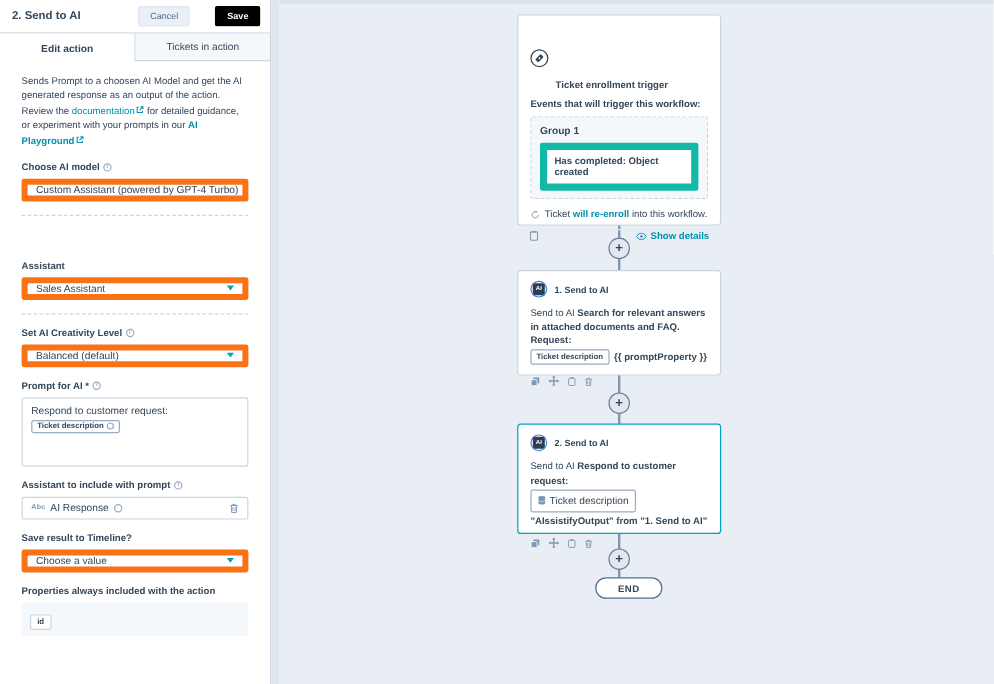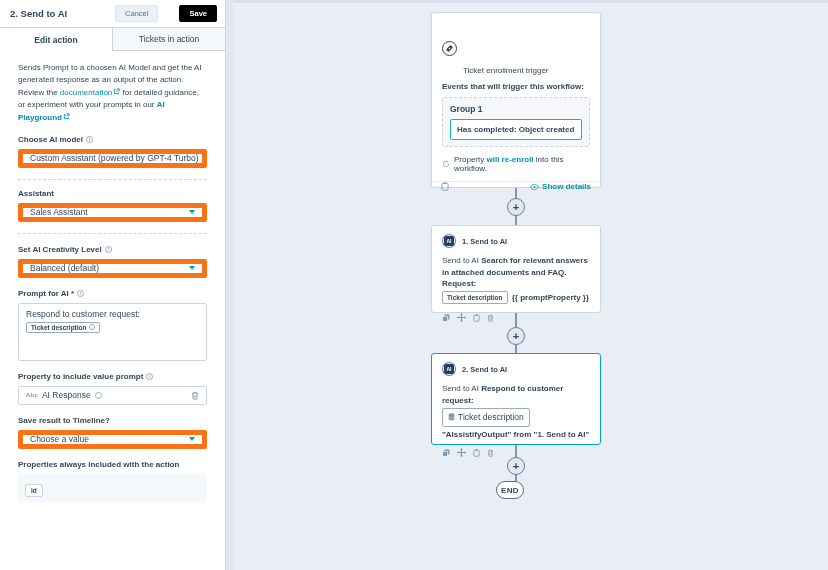--- a/index.html
+++ b/index.html
@@ -35,21 +35,21 @@
   .info-icon { display:inline-flex; width:7px; height:7px; border:1px solid #99acc2; border-radius:50%;
                color:#99acc2; font-size:5px; line-height:5px; align-items:center; justify-content:center;
                font-weight:bold; cursor:pointer; }
   .select { margin-top:5px; height:19px; border:5px solid #f97316; border-radius:2px; background:#fff;
             display:flex; align-items:center; justify-content:space-between; padding:0 7px; font-size:8.5px;
             color:#33475b; cursor:pointer; white-space:nowrap; overflow:hidden; }
   .caret { width:0; height:0; border-left:3.5px solid transparent; border-right:3.5px solid transparent;
            border-top:4.5px solid #00a4bd; flex:none; margin-left:4px; }
   .dashed-wrap { border-top:1px dashed #cbd6e2; border-bottom:1px dashed #cbd6e2;
                  padding:9px 0 11px 0; margin:10px 0 11px 0; }
-  .dashed-wrap .fgroup { margin-bottom:0; }
+  .dashed-wrap .fgroup { margin-bottom:0;margin-top:28px; }
 
   .textarea { margin-top:5px; height:58px; border:1px solid #cbd6e2; border-radius:2px; background:#fff;
               padding:5px 7px; font-size:8.5px; cursor:text; }
   .token { display:inline-flex; align-items:center; gap:2px; border:1px solid #99acc2; border-radius:2px;
            padding:1px 4px; font-size:6.5px; font-weight:bold; color:#33475b; margin-top:3px; cursor:pointer;
            background:#fff; }
   .token .info-icon { width:6px; height:6px; }
 
   .prop-row { margin-top:5px; height:19px; border:1px solid #cbd6e2; border-radius:2px; background:#fff;
               display:flex; align-items:center; padding:0 7px; gap:4px; font-size:8.5px; }
@@ -68,25 +68,25 @@
   .canvas { position:absolute; left:233px; top:0; width:595px; height:570px; background:#e9edf4; }
   .canvas-top-strip { position:absolute; left:0; top:0; width:100%; height:3px; background:#d9e1ec; }
   .connector { position:absolute; left:282px; top:178px; width:2px; height:306px; background:#8097b1; }
 
   .card { position:absolute; left:198px; width:170px; background:#fff; border:1px solid #cbd6e2;
           border-radius:3px; }
   .trigger-card { top:12px; height:176px; display:flex; flex-direction:column; }
   .trig-head { display:flex; align-items:center; gap:6px; padding:9px 10px 4px 10px; }
   .trig-circle { width:15px; height:15px; border:1.4px solid #33475b; border-radius:50%; flex:none;
                  display:flex; align-items:center; justify-content:center; color:#33475b; }
-  .trig-title { font-size:8px; font-weight:normal;margin-top:44px; }
+  .trig-title { font-size:8px; font-weight:bold;margin-top:44px; }
   .events-heading { font-size:8px; font-weight:bold; padding:3px 10px 6px 10px; }
   .group-box { margin:0 10px; background:#f5f8fa; border:1px dashed #cbd6e2; border-radius:2px; padding:6px 7px; }
   .group-label { font-size:8.5px; font-weight:bold; margin-bottom:5px; }
-  .event-box { background:#fff; border:1px solid #14b8a6; border-radius:2px; padding:5px 6px;
+  .event-box { background:#fff; border:6px solid #14b8a6; border-radius:2px; padding:5px 6px;
                font-size:8px; font-weight:bold; cursor:pointer; }
   .reenroll { display:flex; align-items:center; gap:4px; font-size:8px; padding:8px 10px; color:#33475b; }
   .reenroll a { font-weight:bold; }
   .trig-footer { margin-top:auto; border-top:1px solid #e4ecf3; height:22px; display:flex; align-items:center;
                  justify-content:space-between; padding:0 9px; }
   .show-details { display:inline-flex; align-items:center; gap:3px; font-size:8px; font-weight:bold;
                   color:#0091ae; cursor:pointer; }
 
   .action-card { padding:8px 10px 6px 10px; }
   .action-card.selected { border:1.5px solid #00a4bd; }
@@ -106,21 +106,21 @@
              cursor:pointer; }
   .chip-lg { display:inline-flex; align-items:center; gap:3px; border:1px solid #99acc2; border-radius:2px;
              padding:2px 5px; font-size:8.5px; font-weight:normal; background:#fff; vertical-align:middle;
              margin:2px 2px 2px 0; cursor:pointer; color:#33475b; }
   .action-footer { display:flex; align-items:center; gap:7px; margin-top:8px; color:#7c98b6; }
 
   .plus-node { position:absolute; left:274px; width:18px; height:18px; border-radius:50%;
                background:#e2e8f0; border:1.6px solid #69809c; color:#33475b; font-size:11px; font-weight:bold;
                display:flex; align-items:center; justify-content:center; line-height:1; cursor:pointer; }
   .plus1 { top:198px; } .plus2 { top:327px; } .plus3 { top:457px; }
-  .end-pill { position:absolute; left:263px; top:481px; width:28px; height:18px; background:#fff;
+  .end-pill { position:absolute; left:263px; top:481px; width:56px; height:18px; background:#fff;
               border:1.5px solid #516f90; border-radius:9px; display:flex; align-items:center;
               justify-content:center; font-size:8px; font-weight:bold; color:#33475b; letter-spacing:.4px; }
   svg { display:block; }
 </style>
 </head>
 <body>
 
 <div id="app">
 
   <aside class="panel">
@@ -189,21 +189,21 @@
           <div>Respond to customer request:</div>
           <span class="token">
               <span>Ticket description</span>
               <span class="info-icon"></span>
             </span>
         </div>
       </div>
 
       <div class="fgroup">
         <div class="flabel">
-            <span>Property to include value prompt</span>
+            <span>Assistant to include with prompt</span>
             <span class="info-icon">i</span>
           </div>
         <div class="prop-row">
           <span class="abc">Abc</span>
           <span>AI Response</span>
           <span class="info-icon"></span>
           <span class="spacer"></span>
           <span class="icon-btn">
               <svg width="8" height="9" viewBox="0 0 8 9">
                 <path d="M1 2.2h6M3 2.2V1.3h2v.9M1.7 2.2l.4 6h3.8l.4-6" fill="none" stroke="currentColor" stroke-width=".8"></path>
@@ -257,21 +257,21 @@
         <div class="group-label">Group 1</div>
         <div class="event-box">Has completed: Object created</div>
       </div>
       <div class="reenroll">
         <span class="icon-btn">
             <svg width="8" height="8" viewBox="0 0 10 10">
               <path d="M8.3 5A3.3 3.3 0 1 1 6.6 2.1" fill="none" stroke="currentColor" stroke-width="1"></path>
               <path d="M5.8 0.6l1.4 1.7-2.2.5z" fill="currentColor"></path>
             </svg>
           </span>
-        <span><span>Property </span><a class="link">will re-enroll</a><span> into this workflow.</span></span>
+        <span><span>Ticket </span><a class="link">will re-enroll</a><span> into this workflow.</span></span>
       </div>
       <div class="trig-footer">
         <span class="icon-btn">
             <svg width="8" height="9" viewBox="0 0 8 9">
               <rect x="1" y="1.2" width="6" height="7" rx="1" fill="none" stroke="currentColor" stroke-width=".9"></rect>
               <rect x="2.7" y=".4" width="2.6" height="1.4" rx=".4" fill="currentColor"></rect>
             </svg>
           </span>
         <span class="show-details">
             <span class="icon-btn" style="color:#0091ae">

